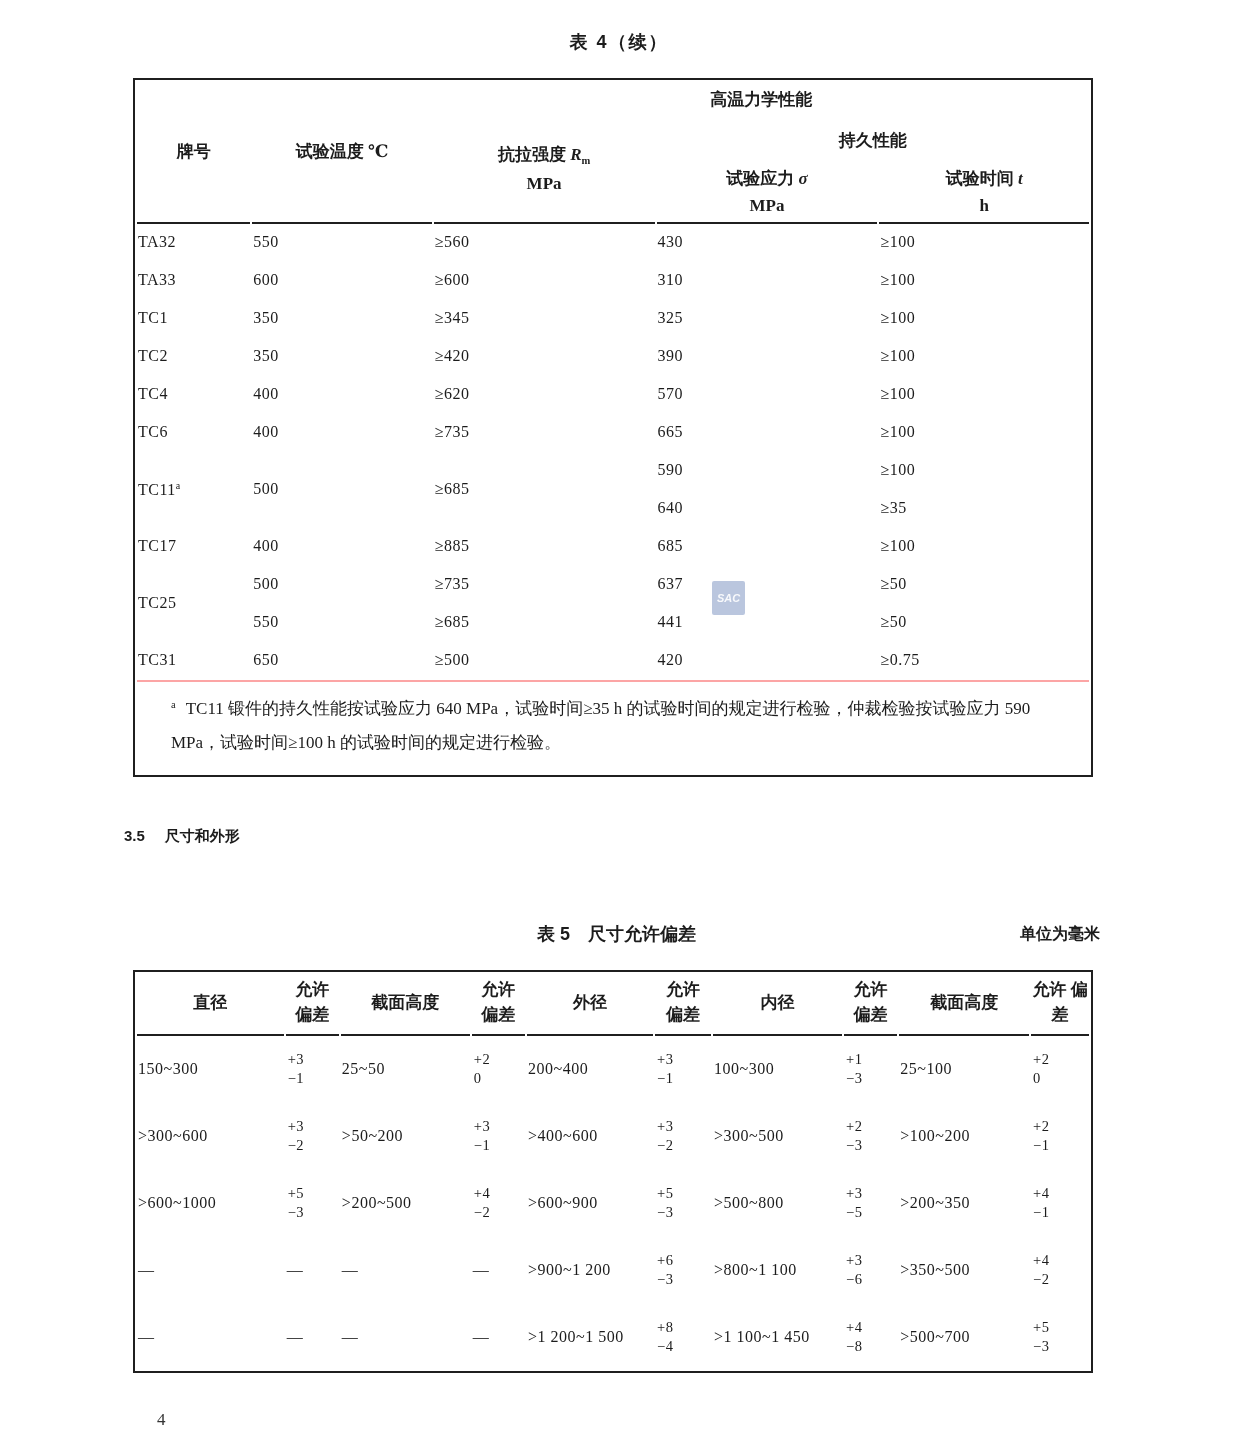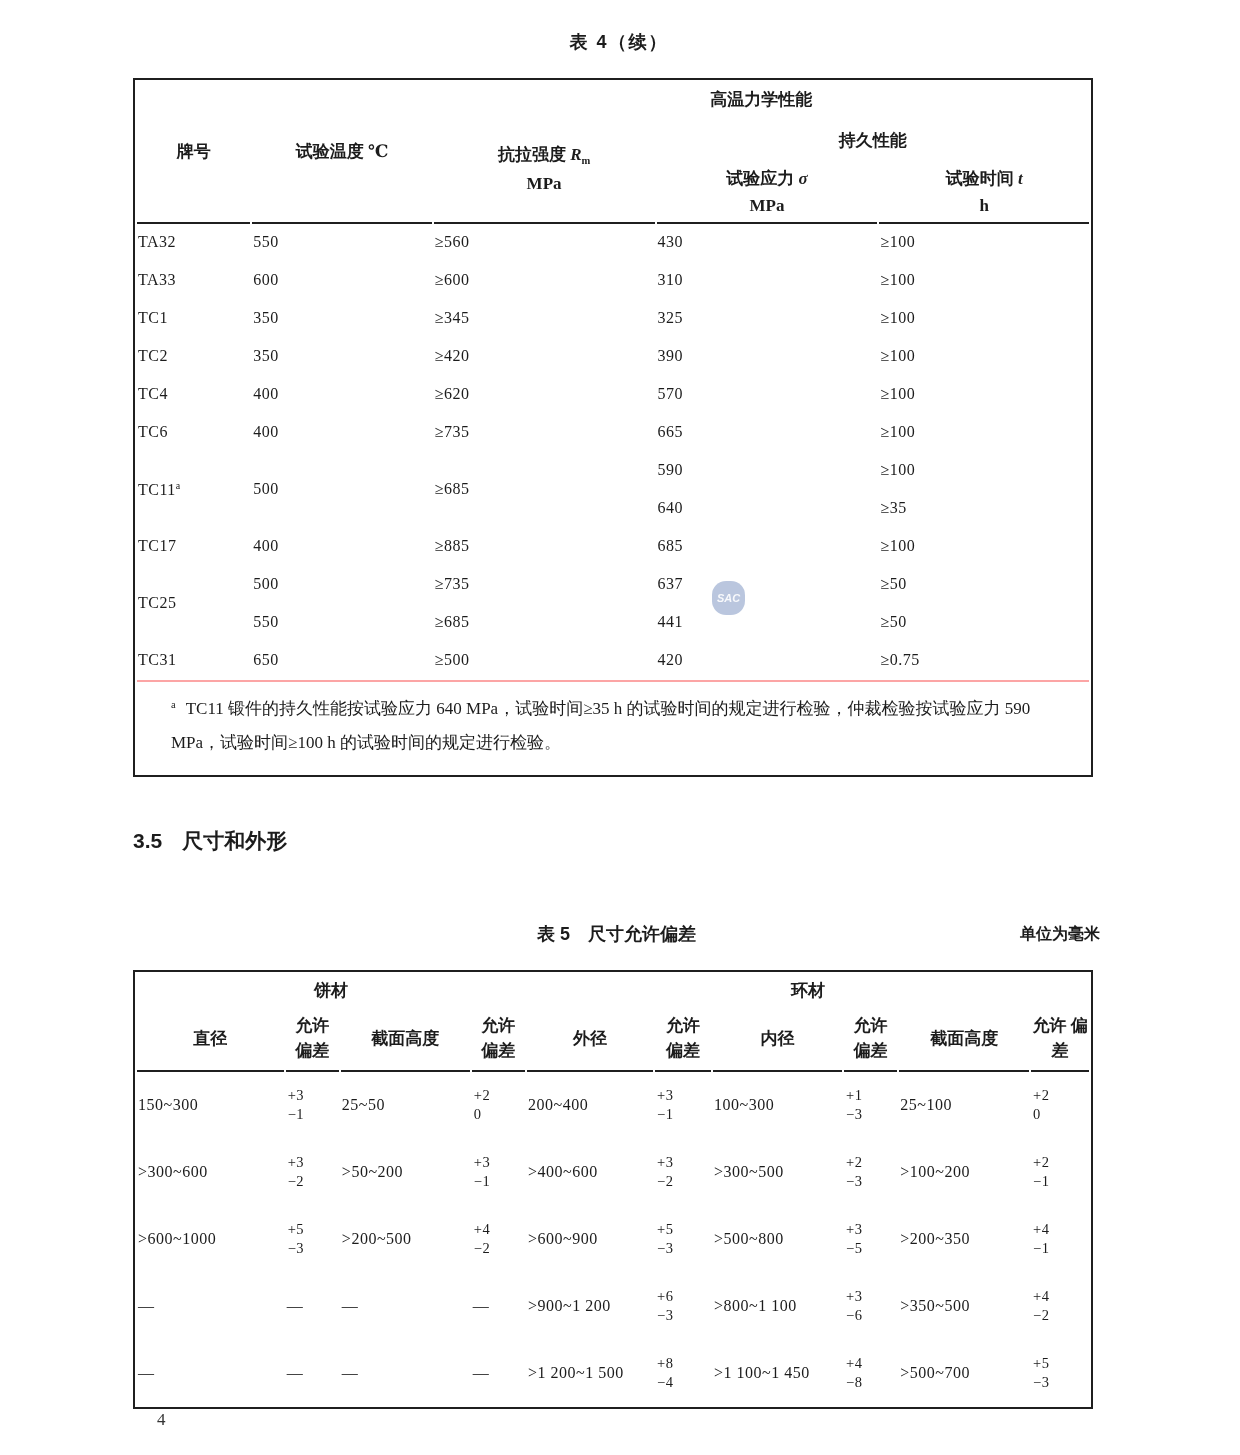--- a/index.html
+++ b/index.html
@@ -41,21 +41,21 @@
   }
   .t4 tfoot sup{margin-right:10px;}
 
   
   .para{
     position:absolute;left:133px;width:980px;
     font-size:19px;line-height:35px;text-align:justify;margin:0;
   }
   .para .num{margin-right:22px;}
   .p344{top:746px;}
-  .h35{position:absolute;left:133px;top:827px;font-size:21px;margin:0;}
+  .h35{position:absolute;left:124px;top:827px;font-size:15px;margin:0;}
   .h35 .num{margin-right:20px;}
   .p351{top:874px;}
   .t5-captionrow{position:absolute;left:133px;top:922px;width:967px;height:26px;}
   .t5-cap{position:absolute;left:50%;transform:translateX(-50%);font-size:18px;white-space:nowrap;}
   .t5-cap .gap{margin-right:18px;}
   .t5-unit{position:absolute;right:0;top:2px;font-size:16px;font-weight:bold;}
 
   
   .t5{
     position:absolute;left:133px;top:970px;width:960px;
@@ -67,21 +67,21 @@
   .t5 thead tr.c th{height:56px;}
   .t5 tbody td{height:63px;letter-spacing:.5px;}
   .t5 tbody tr:first-child td{border-top:2px solid #1f1f1f;}
   .tol{line-height:1.25;font-size:14.5px;padding:0 2px;}
   .tol span{display:block;}
 
   .page-num{position:absolute;left:157px;top:1410px;font-size:17px;color:#333;}
 
   .watermark{
     position:absolute;left:712px;top:581px;width:33px;height:34px;
-    border-radius:14px;
+    border-radius:2px;
     display:flex;align-items:center;justify-content:center;
     font-family:"Liberation Sans","DejaVu Sans",sans-serif;
     font-style:italic;font-weight:700;font-size:11px;
     color:rgba(255,255,255,.9);
     opacity:.95;
   }
 </style>
 </head>
 <body>
 
@@ -227,24 +227,20 @@
         <col style="width:13.8%">
         <col style="width:5.7%">
         <col style="width:13.5%">
         <col style="width:6.0%">
         <col style="width:13.8%">
         <col style="width:5.7%">
         <col style="width:13.9%">
         <col style="width:6.2%">
     </colgroup>
     <thead>
-      <tr class="g" id="t5-groups">
-          <th colspan="4">饼材</th>
-          <th colspan="6">环材</th>
-        </tr>
       <tr class="c" id="t5-cols">
           <th>直径</th>
           <th>允许
 偏差</th>
           <th>截面高度</th>
           <th>允许
 偏差</th>
           <th>外径</th>
           <th>允许
 偏差</th>

